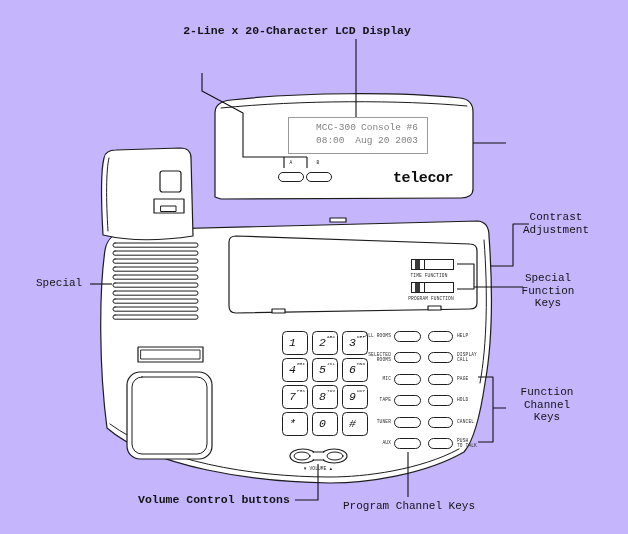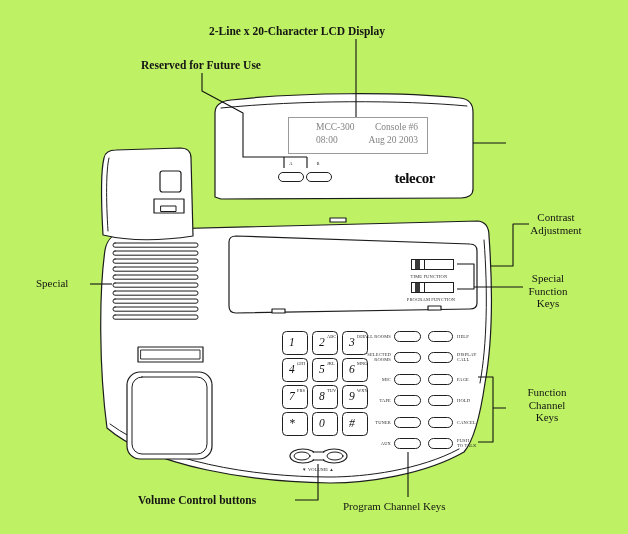--- a/index.html
+++ b/index.html
@@ -1,17 +1,17 @@
 <!DOCTYPE html>
 <html><head>
 <meta charset="utf-8">
 <style>
   html,body{margin:0;padding:0;background:#fff;}
-  #stage{position:relative;width:628px;height:534px;background:#bef264;overflow:hidden;
-         font-family:Liberation Serif, serif;color:#111;}
+  #stage{position:relative;width:628px;height:534px;background:#c4b5fd;overflow:hidden;
+         font-family:Liberation Mono, monospace;color:#111;}
   #lineart{position:absolute;left:0;top:0;z-index:1;}
   .abs{position:absolute;z-index:3;}
   .callout{font-size:11px;color:#141414;white-space:normal;line-height:12.5px;}
   .callout.b{font-weight:bold;font-size:11.5px;}
   .ctr{text-align:center;}
   .rgt{text-align:right;}
   
   .t45{font-size:9px;line-height:10px;transform:scale(.5);color:#2e2e2e;white-space:pre-line;letter-spacing:.3px;}
   .o-c{transform-origin:center center;}
   .o-r{transform-origin:right center;}
@@ -105,21 +105,20 @@
       <path d="M529,224 L513,224 L513,266 L491,266"></path>
       <path d="M457,264 L474,264 L474,289 L457,289 M474,287 L523,287"></path>
       <path d="M478,377 L493,377 L493,442 L478,442 M493,408 L506,408"></path>
       <path d="M90,284 L112,284"></path>
       <path d="M295,500 L318,500 L318,464"></path>
       <path d="M408,452 L408,497"></path>
     </g>
   </svg>
 
   <div class="abs callout b ctr" style="left:167px;top:25px;width:260px;">2-Line x 20-Character LCD Display</div>
-  <div class="abs callout b ctr" style="left:101px;top:59px;width:200px;">Reserved for Future Use</div>
   <div class="abs callout ctr" style="left:521px;top:211px;width:70px;">Contrast Adjustment</div>
   <div class="abs callout ctr" style="left:518px;top:272px;width:60px;">Special Function Keys</div>
   <div class="abs callout ctr" style="left:517px;top:386px;width:60px;">Function Channel Keys</div>
   <div class="abs callout" style="left:36px;top:277px;width:60px;">Special</div>
   <div class="abs callout" style="left:343px;top:500px;width:150px;">Program Channel Keys</div>
   <div class="abs callout b" style="left:138px;top:494px;width:170px;">Volume Control buttons</div>
 
   <div class="abs lcd">
     <div class="lcdrow">
       <span>MCC-300</span>

